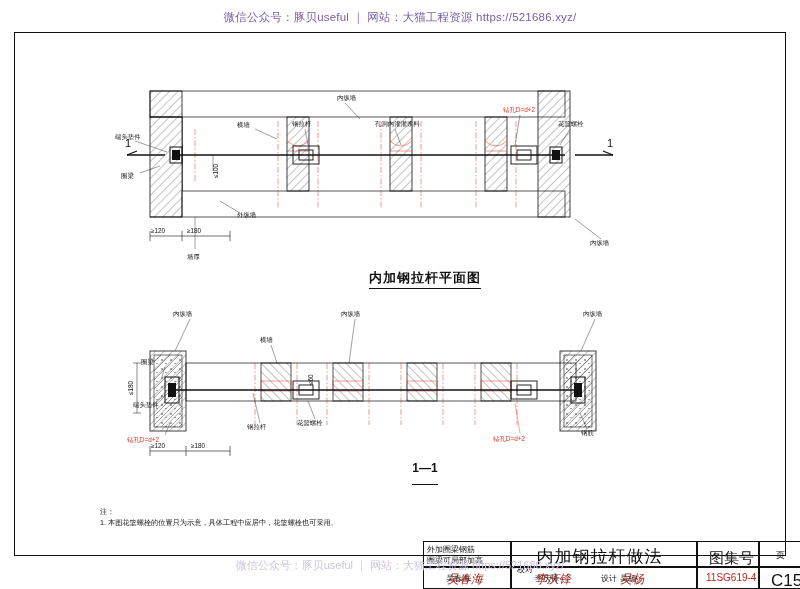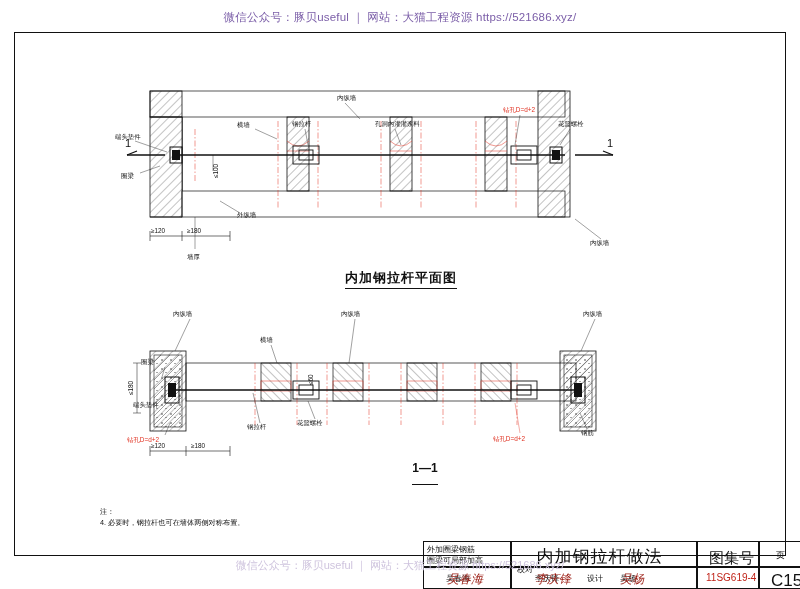--- a/index.html
+++ b/index.html
@@ -20,21 +20,21 @@
   }
   .page-frame{
     position:absolute;left:14px;top:32px;width:772px;height:524px;
     border:1.4px solid #111;box-sizing:border-box;background:transparent;
   }
   .page-inner{
     position:absolute;left:0;top:0;width:772px;height:524px;
   }
   svg.draw{position:absolute;left:0;top:0;}
   .ttl-plan{
-    position:absolute;left:330px;top:236px;width:160px;text-align:left;
+    position:absolute;left:330px;top:236px;width:160px;text-align:center;
     font-size:13px;font-weight:bold;color:#111;letter-spacing:1px;
   }
   .ttl-plan .ul{display:inline-block;border-bottom:1.5px solid #111;padding-bottom:1px;}
   .ttl-sec{
     position:absolute;left:380px;top:428px;width:60px;text-align:center;
     font-size:12px;font-weight:bold;color:#111;
   }
   .ttl-sec .ul{display:inline-block;border-bottom:1.4px solid #111;padding-bottom:9px;}
   .notes{
     position:absolute;left:85px;top:473px;width:420px;
@@ -264,40 +264,40 @@
 
     <div class="ttl-plan">
       <span class="ul">内加钢拉杆平面图</span>
     </div>
     <div class="ttl-sec">
       <span class="ul">1—1</span>
     </div>
 
     <div class="notes">
       <div>注：</div>
-      <div>4. 必要时，钢拉杆也可在墙体两侧对称布置。</div>
+      <div>1. 本图花篮螺栓的位置只为示意，具体工程中应居中，花篮螺栓也可采用。</div>
     </div>
 
     <div class="tb">
       <div class="cell" style="left:0;top:0;width:88px;height:26px;"></div>
       <div class="cell" style="left:0;top:26px;width:88px;height:22px;"></div>
       <div class="cell" style="left:88px;top:0;width:186px;height:26px;"></div>
       <div class="cell" style="left:88px;top:26px;width:186px;height:22px;"></div>
       <div class="cell" style="left:274px;top:0;width:62px;height:26px;"></div>
       <div class="cell" style="left:336px;top:0;width:42px;height:26px;"></div>
       <div class="cell" style="left:274px;top:26px;width:62px;height:22px;"></div>
       <div class="cell" style="left:336px;top:26px;width:42px;height:22px;"></div>
 
       <div class="txt" style="left:4px;top:3px;">外加圈梁钢筋</div>
       <div class="txt" style="left:4px;top:14px;">圈梁可局部加高</div>
       <div class="txt" style="left:4px;top:48px;">审核</div>
       <div class="txt" style="left:23px;top:32px;">吴春海</div>
       <div class="txt" style="left:94px;top:23px;">校对</div>
       <div class="txt" style="left:112px;top:32px;">李庆锋</div>
-      <div class="txt" style="left:164px;top:32px;">设计</div>
+      <div class="txt" style="left:178px;top:32px;">设计</div>
       <div class="txt" style="left:197px;top:32px;">吴杨</div>
 
       <div class="txt" style="left:286px;top:8px;font-size:15px;">图集号</div>
       <div class="txt" style="left:353px;top:8px;font-size:9px;">页</div>
       <div class="txt" style="left:283px;top:31px;font-size:10px;color:#c02318;font-weight:normal;">11SG619-4</div>
       <div class="txt" style="left:348px;top:30px;font-size:17px;">C15</div>
 
       <div class="sig" style="left:24px;top:30px;color:#9a1b12;">吴春海</div>
       <div class="sig" style="left:112px;top:30px;color:#9a1b12;">李庆锋</div>
       <div class="sig" style="left:197px;top:30px;color:#9a1b12;">吴杨</div>

